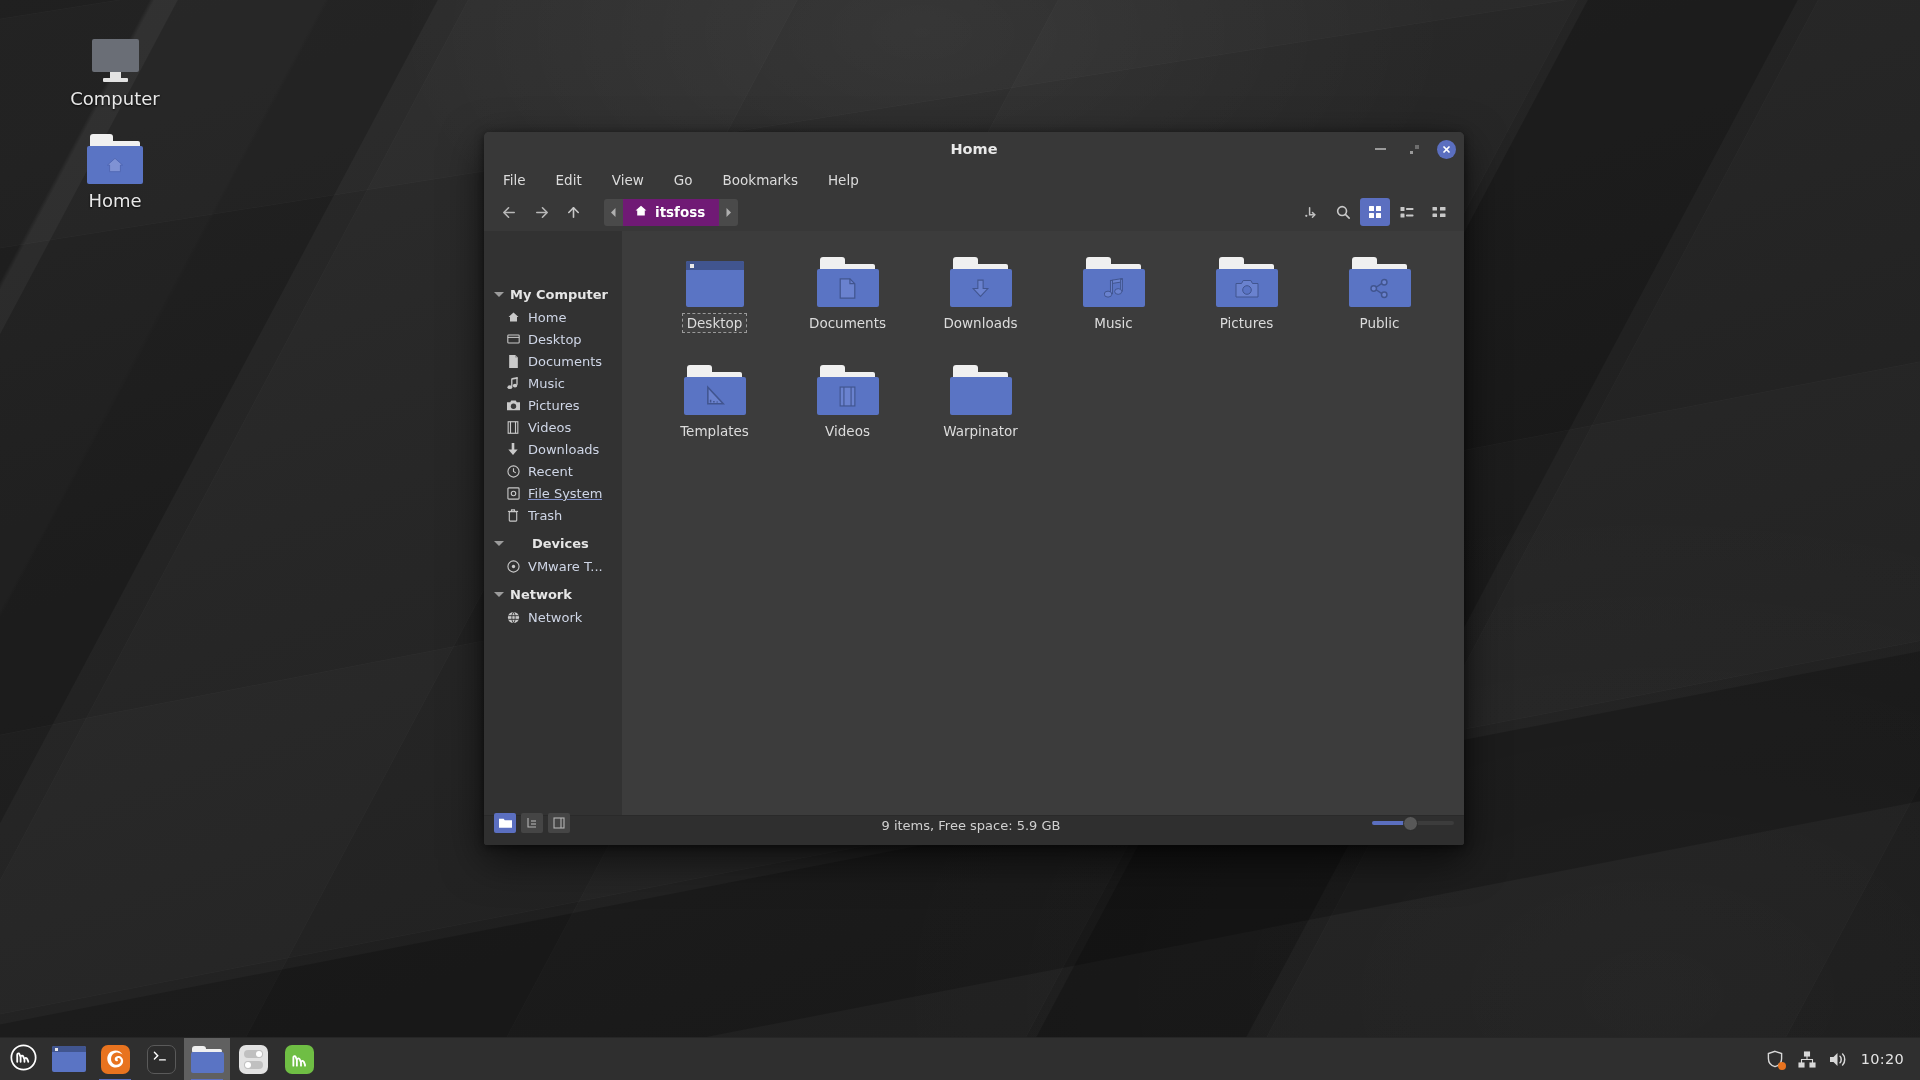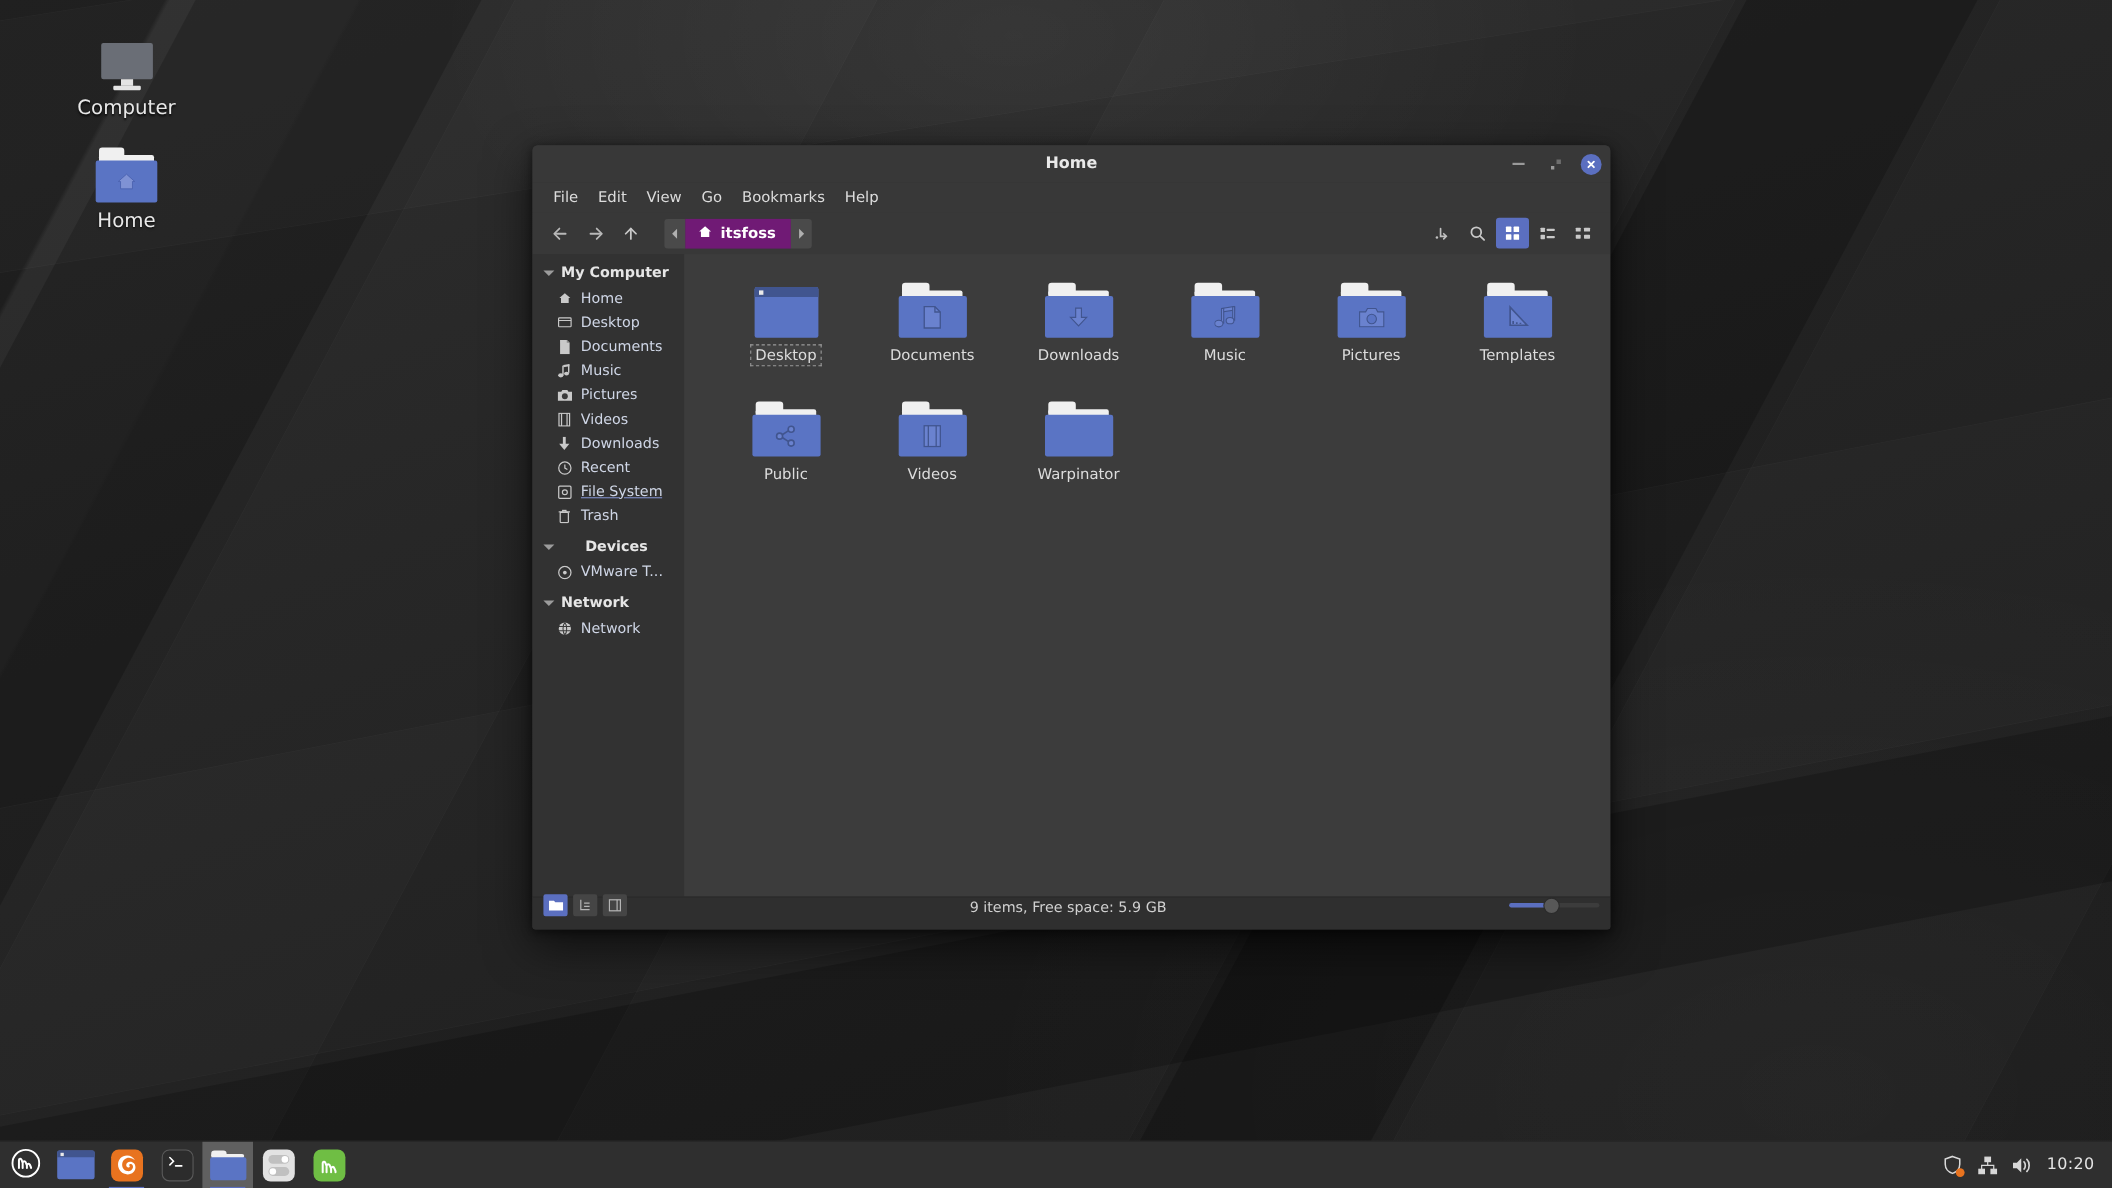--- a/index.html
+++ b/index.html
@@ -109,21 +109,21 @@
   .wc-max svg { display:block; }
   .wc-close {
     width: 19px; height: 19px; border-radius: 50%;
     background: #5b6fc0; display:flex; align-items:center; justify-content:center;
   }
 
   #menubar {
     height: 27px; flex: 0 0 27px;
     background: #383838;
     display: flex; align-items: center;
-    padding-left: 10px; gap: 0px;
+    padding-left: 10px; gap: 12px;
     font-size: 13.5px;
   }
   #menubar .mi { padding: 3px 9px; color: #dcdcdc; border-radius: 2px; cursor: default; }
 
   #toolbar {
     height: 38px; flex: 0 0 38px;
     background: #383838;
     display: flex; align-items: center;
     padding: 0 10px;
     gap: 2px;
@@ -157,21 +157,21 @@
   #sidebar {
     width: 138px; flex: 0 0 138px;
     background: #323232;
     padding-top: 6px;
     font-size: 13px;
     overflow: hidden;
   }
   .sb-head {
     display: flex; align-items: center; gap: 6px;
     padding: 4px 8px 4px 10px;
-    font-weight: bold; color: #e6e6e6; font-size: 13px;
+    font-weight: bold; color: #e6e6e6; font-size: 13px; margin-top: 46px;
   }
   .sb-head .tri {
     width: 0; height: 0;
     border-left: 5px solid transparent; border-right: 5px solid transparent;
     border-top: 5px solid #9c9c9c;
   }
   .sb-item {
     display: flex; align-items: center; gap: 8px;
     padding: 3.5px 8px 3.5px 22px;
     color: #cfd6e6; cursor: default;
@@ -636,48 +636,48 @@
         <div class="fi-label">Pictures</div>
       </div>
 
       <div class="file-item">
         <div class="fi-art">
           <div class="folder" style="width:62px; height:50px;">
             <div class="tab"></div>
               <div class="tab2"></div>
               <div class="body"></div>
             <div class="emb">
-              <svg width="22" height="22" viewBox="0 0 20 20" fill="none" stroke="#41558f" stroke-width="1.4">
-                <path d="M3.5 2 L3.5 17 L17.5 17 Z" fill="#6a82cf"></path>
-                <path d="M6 13.5 L6 16 M9 14.5 L9 16 M12 15 L12 16"></path>
-              </svg>
-            </div>
-          </div>
-        </div>
-        <div class="fi-label">Templates</div>
-      </div>
-
-      <div class="file-item">
-        <div class="fi-art">
-          <div class="folder" style="width:62px; height:50px;">
-            <div class="tab"></div>
-              <div class="tab2"></div>
-              <div class="body"></div>
-            <div class="emb">
               <svg width="21" height="21" viewBox="0 0 20 20" fill="none" stroke="#41558f" stroke-width="1.4">
                 <circle cx="14.5" cy="4" r="2.6" fill="#6a82cf"></circle>
                 <circle cx="14.5" cy="16" r="2.6" fill="#6a82cf"></circle>
                 <circle cx="4.5" cy="10" r="2.6" fill="#6a82cf"></circle>
                 <line x1="6.8" y1="8.8" x2="12.3" y2="5.2"></line>
                 <line x1="6.8" y1="11.2" x2="12.3" y2="14.8"></line>
               </svg>
             </div>
           </div>
         </div>
         <div class="fi-label">Public</div>
+      </div>
+
+      <div class="file-item">
+        <div class="fi-art">
+          <div class="folder" style="width:62px; height:50px;">
+            <div class="tab"></div>
+              <div class="tab2"></div>
+              <div class="body"></div>
+            <div class="emb">
+              <svg width="22" height="22" viewBox="0 0 20 20" fill="none" stroke="#41558f" stroke-width="1.4">
+                <path d="M3.5 2 L3.5 17 L17.5 17 Z" fill="#6a82cf"></path>
+                <path d="M6 13.5 L6 16 M9 14.5 L9 16 M12 15 L12 16"></path>
+              </svg>
+            </div>
+          </div>
+        </div>
+        <div class="fi-label">Templates</div>
       </div>
 
       <div class="file-item">
         <div class="fi-art">
           <div class="folder" style="width:62px; height:50px;">
             <div class="tab"></div>
               <div class="tab2"></div>
               <div class="body"></div>
             <div class="emb">
               <svg width="17" height="21" viewBox="0 0 16 20" fill="#6a82cf" stroke="#41558f" stroke-width="1.1">

